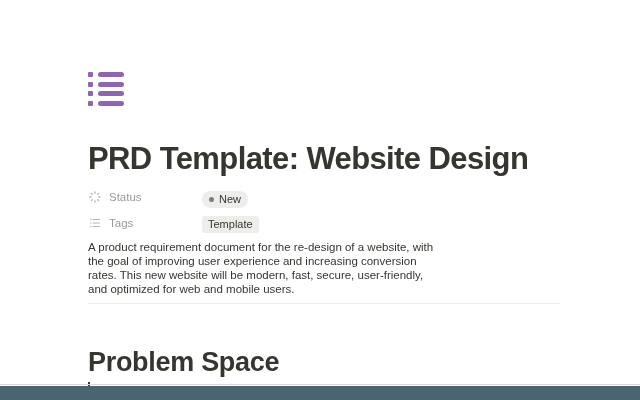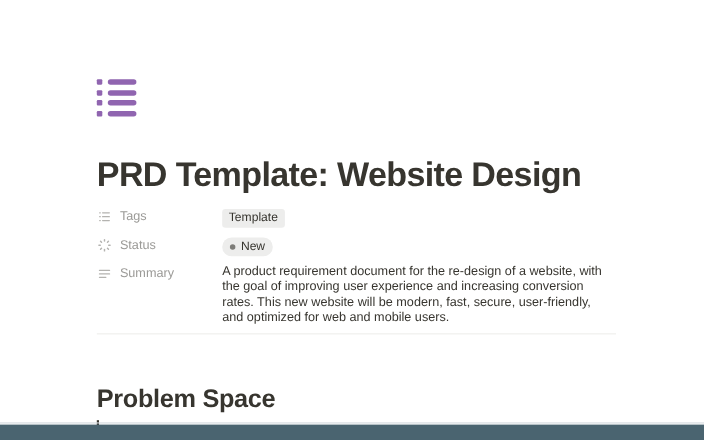--- a/index.html
+++ b/index.html
@@ -192,21 +192,21 @@
     height: 1px;
     background: #eeeeec;
     margin-top: 7px;
   }
 
   
   .section-heading {
     position: absolute;
     left: 0;
     top: 348px;
-    font-size: 23px;
+    font-size: 27px;
     line-height: 28px;
     font-weight: 700;
     letter-spacing: -0.3px;
     color: #37352f;
     white-space: nowrap;
   }
 
   .caret {
     position: absolute;
     left: 0px;
@@ -256,39 +256,20 @@
       </div>
       <div class="row">
         <span class="dot"></span>
         <span class="bar"></span>
       </div>
     </div>
 
     <h1 class="page-title">PRD Template: Website Design</h1>
 
     <div class="properties">
-
-      <div class="prop-row">
-        <div class="prop-label">
-          <span class="prop-icon">
-            <svg viewBox="0 0 16 16" fill="none" stroke="currentColor" stroke-width="1.3" stroke-linecap="round">
-              <path d="M3 4 H3.6"></path>
-                <path d="M6 4 H13"></path>
-              <path d="M3 8 H3.6"></path>
-                <path d="M6 8 H13"></path>
-              <path d="M3 12 H3.6"></path>
-                <path d="M6 12 H13"></path>
-            </svg>
-          </span>
-          <span>Tags</span>
-        </div>
-        <div class="prop-value">
-          <span class="tag-chip">Template</span>
-        </div>
-      </div>
 
       <div class="prop-row">
         <div class="prop-label">
           <span class="prop-icon">
             <svg viewBox="0 0 16 16" fill="none" stroke="currentColor" stroke-width="1.5" stroke-linecap="round">
               <path d="M8 2.2 V3.6"></path>
                 <path d="M8 12.4 V13.8"></path>
               <path d="M2.2 8 H3.6"></path>
                 <path d="M12.4 8 H13.8"></path>
               <path d="M3.9 3.9 L4.9 4.9"></path>
@@ -300,31 +281,40 @@
           <span>Status</span>
         </div>
         <div class="prop-value">
           <span class="pill">
             <span class="status-dot"></span>
             <span>New</span>
           </span>
         </div>
       </div>
 
-      <div class="prop-row row-summary">
+      <div class="prop-row">
         <div class="prop-label">
           <span class="prop-icon">
-            <svg viewBox="0 0 16 16" fill="none" stroke="currentColor" stroke-width="1.4" stroke-linecap="round">
-              <path d="M2.8 4.4 H13.2"></path>
-              <path d="M2.8 8 H13.2"></path>
-              <path d="M2.8 11.6 H9.4"></path>
+            <svg viewBox="0 0 16 16" fill="none" stroke="currentColor" stroke-width="1.3" stroke-linecap="round">
+              <path d="M3 4 H3.6"></path>
+                <path d="M6 4 H13"></path>
+              <path d="M3 8 H3.6"></path>
+                <path d="M6 8 H13"></path>
+              <path d="M3 12 H3.6"></path>
+                <path d="M6 12 H13"></path>
             </svg>
           </span>
-          <span>Summary</span>
-        </div>
+          <span>Tags</span>
+        </div>
+        <div class="prop-value">
+          <span class="tag-chip">Template</span>
+        </div>
+      </div>
+
+      <div class="prop-row row-summary">
         <div class="prop-value">
           <div class="summary-text">A product requirement document for the re-design of a website, with the goal of improving user experience and increasing conversion rates. This new website will be modern, fast, secure, user-friendly, and optimized for web and mobile users.</div>
         </div>
       </div>
 
 
       <div class="divider"></div>
     </div>
 
     <h2 class="section-heading">Problem Space</h2>

